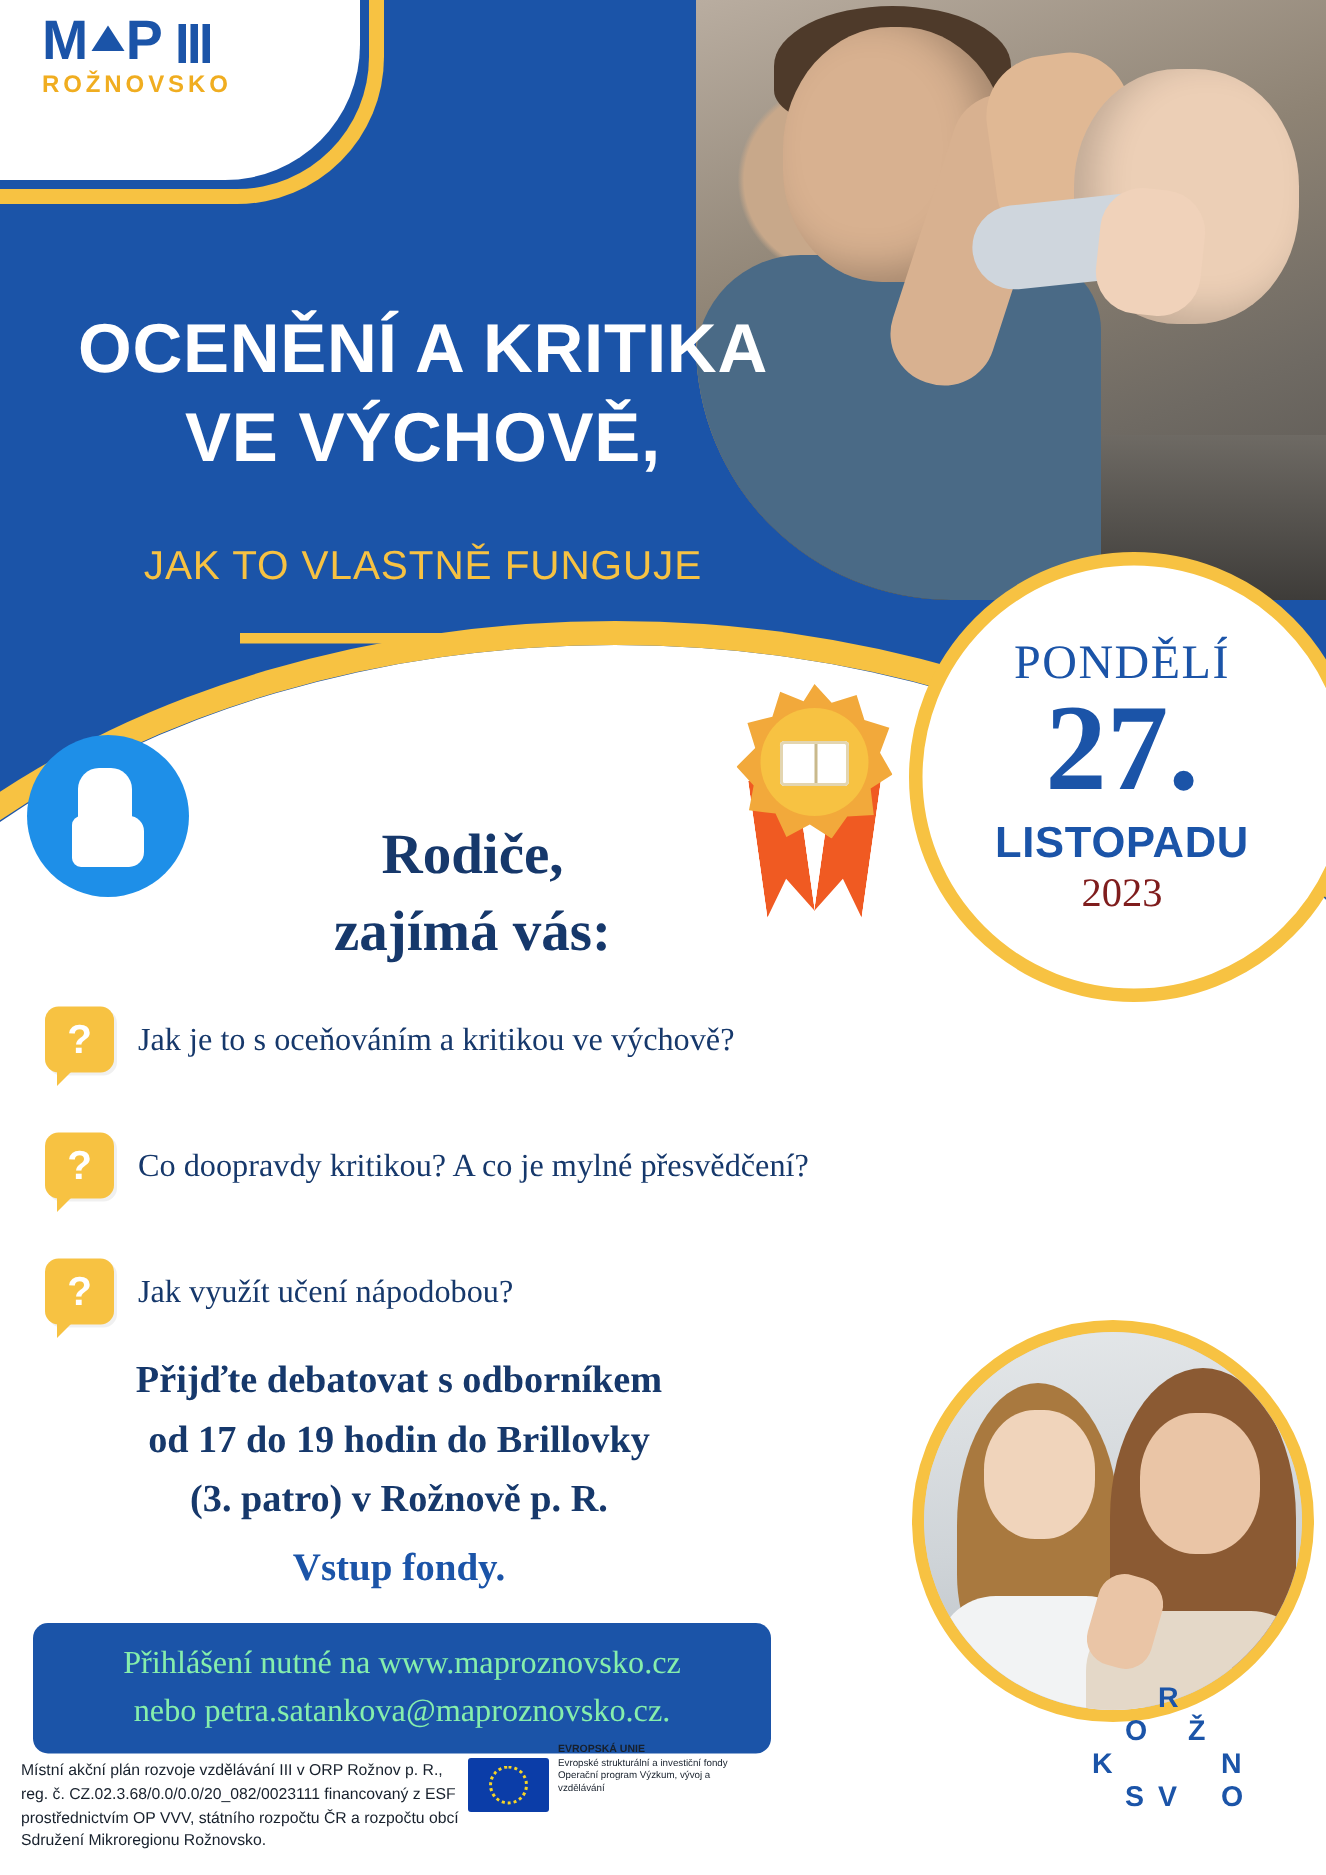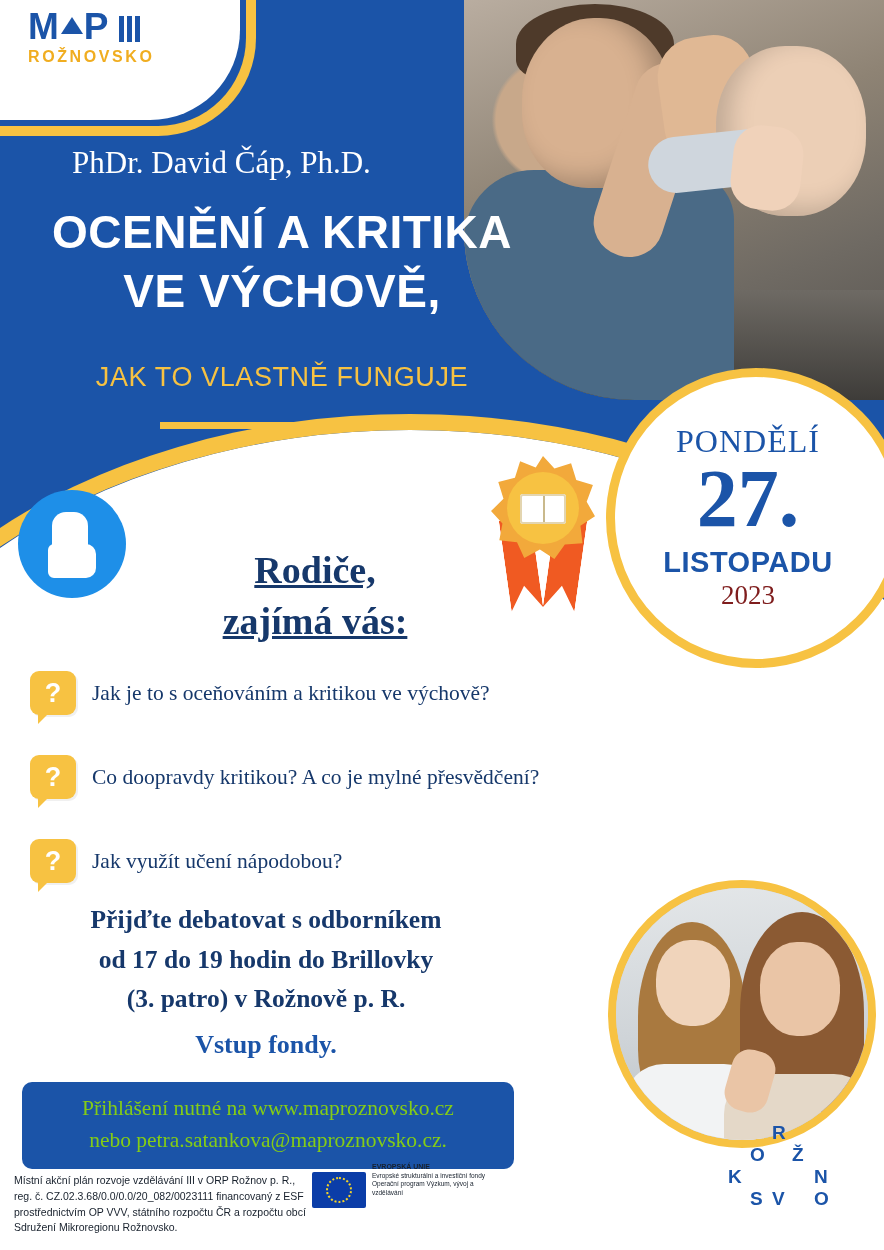--- a/index.html
+++ b/index.html
@@ -272,21 +272,21 @@
     position: absolute; left: 30px; top: 54px;
     width: 48px; height: 34px; background: #fff;
     border-radius: 6px 10px 10px 6px;
   }
 
   
   .hook {
     position: absolute; left: 105px; top: 545px; z-index: 9;
     width: 420px; text-align: center;
     font-family: "Liberation Serif", serif; font-weight: bold;
-    font-size: 38px; color: #16386b; line-height: 1.35; text-decoration: underline;
+    font-size: 38px; color: #16386b; line-height: 1.35;
   }
 
   
   .qlist {
     position: absolute; left: 30px; top: 660px; z-index: 9;
     width: 620px;
   }
   .qrow {
     display: flex; align-items: center;
     height: 66px; margin-bottom: 18px;
@@ -325,21 +325,21 @@
     font-size: 26px; color: #1b54a8;
   }
 
   
   .reg {
     position: absolute; left: 22px; top: 1082px; z-index: 9;
     width: 492px; padding: 10px 8px 12px;
     background: #1b54a8; border-radius: 10px;
     text-align: center;
     font-family: "Liberation Serif", serif;
-    color: #84cc16; font-size: 21.5px; line-height: 1.5;
+    color: #86efac; font-size: 21.5px; line-height: 1.5;
   }
 
   
   .photo-bottom {
     position: absolute; right: 8px; top: 880px; z-index: 7;
     width: 268px; height: 268px; border-radius: 50%;
     border: 8px solid #f7c242;
     overflow: hidden; background: #cfd3d6;
   }
   .photo-bottom .bg {
@@ -446,21 +446,20 @@
   <div class="logo">
     <div class="logo-main">
       <span>M</span>
       <span class="tri"></span>
       <span>P</span>
       <span class="bars"><i></i><i></i><i></i></span>
     </div>
     <div class="logo-sub">ROŽNOVSKO</div>
   </div>
 
-  <div class="speaker">PhDr. David Čáp, Ph.D.</div>
 
   <div class="title">
     <div class="title-l1">OCENĚNÍ A KRITIKA</div>
     <div class="title-l2">VE VÝCHOVĚ,</div>
   </div>
   <div class="subtitle">JAK TO VLASTNĚ FUNGUJE</div>
   <div class="title-rule"></div>
 
   <div class="badge">
     <div class="rib-l"></div>

